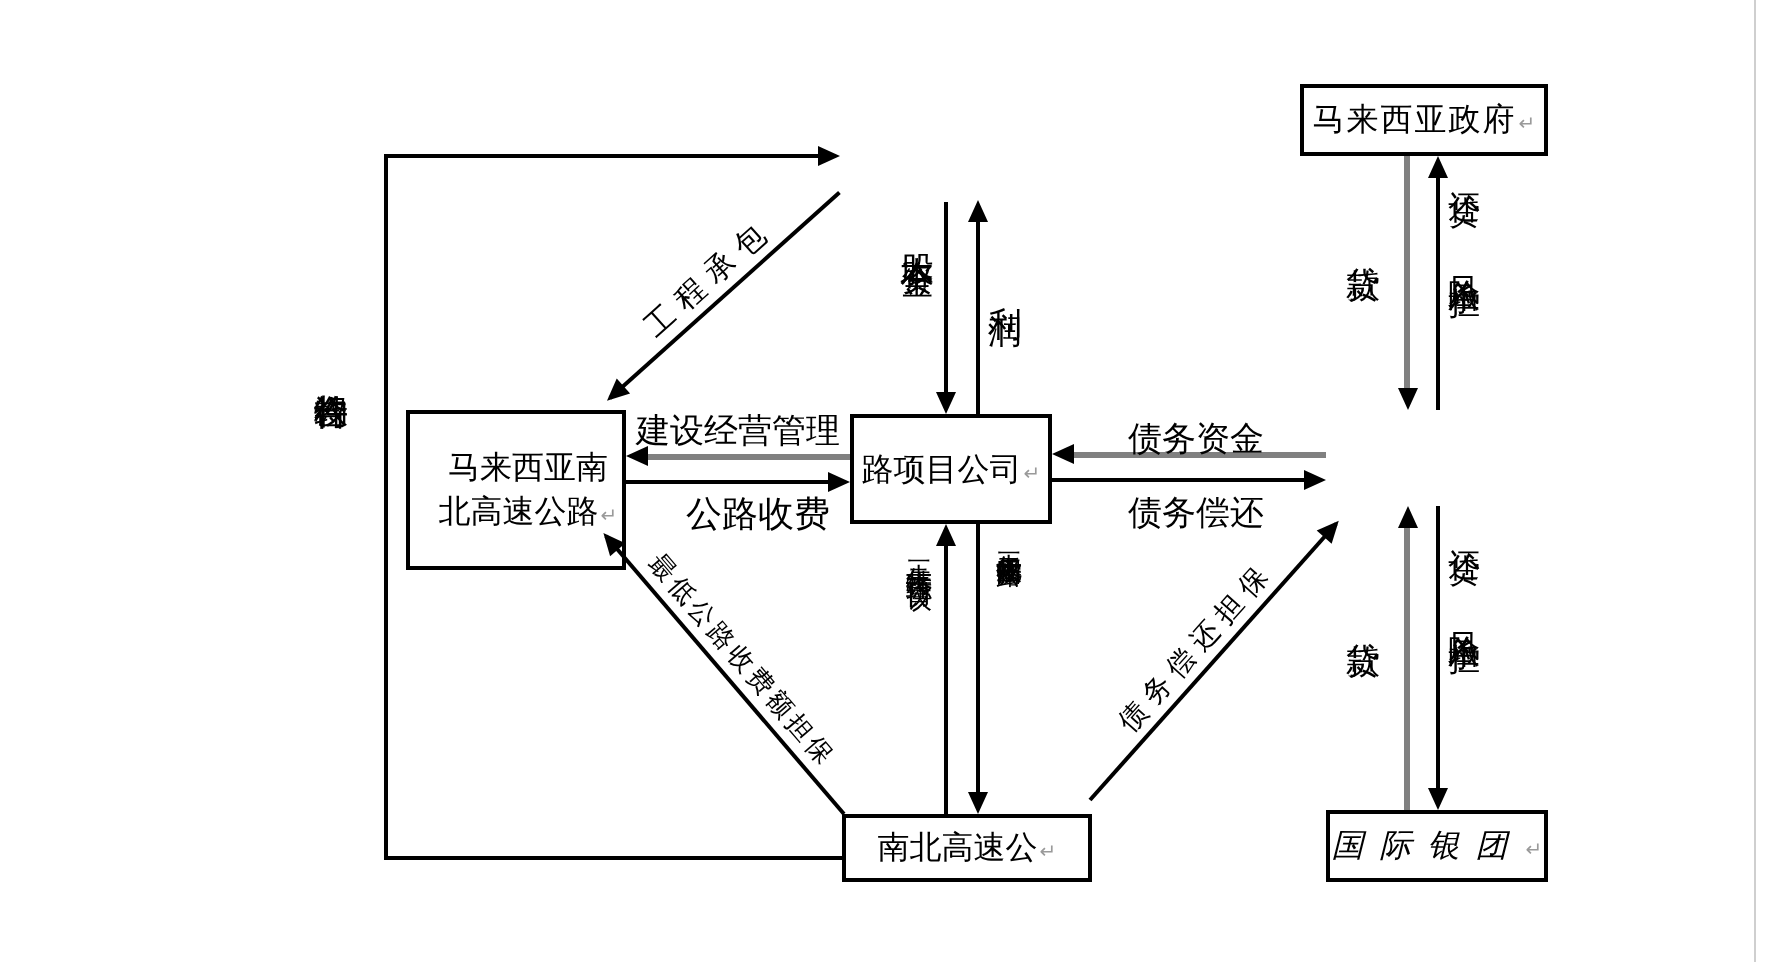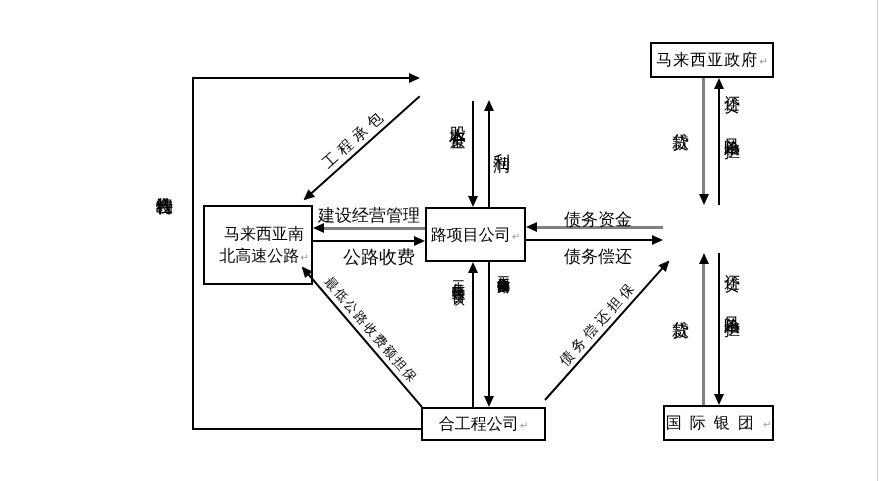--- a/index.html
+++ b/index.html
@@ -45,24 +45,24 @@
     <div class="bl">马来西亚南</div>
     <div class="bl"><span>北高速公路</span><span class="ret">↵</span></div>
   </div>
 
   <div class="box" style="left:425px;top:207px;width:101px;height:55px;">
     <div class="bl"><span>路项目公司</span><span class="ret">↵</span></div>
   </div>
 
 
   <div class="box" style="left:421px;top:407px;width:125px;height:34px;">
-    <div class="bl"><span>合工程公司</span><span class="ret">↵</span></div>
+    <div class="bl"><span>南北高速公</span><span class="ret">↵</span></div>
   </div>
 
-  <div class="box" style="left:663px;top:405px;width:111px;height:36px;letter-spacing:8px;">
+  <div class="box" style="left:663px;top:405px;width:111px;height:36px;letter-spacing:8px;font-style:italic;">
     <div class="bl"><span>国际银团</span><span class="ret">↵</span></div>
   </div>
 
   <div class="ln" style="left:472px;top:101px;width:2px;height:98px;"></div>
   <span class="ah ah-d" style="left:468px;top:196px;"></span>
   <div class="ln" style="left:488px;top:109px;width:2px;height:98px;"></div>
   <span class="ah ah-u" style="left:484px;top:100px;"></span>
   <div class="vt" style="left:449px;top:113px;font-size:17px;letter-spacing:2px;">股本资金</div>
   <div class="vt" style="left:493px;top:139px;font-size:17px;letter-spacing:3px;">利润</div>
 

